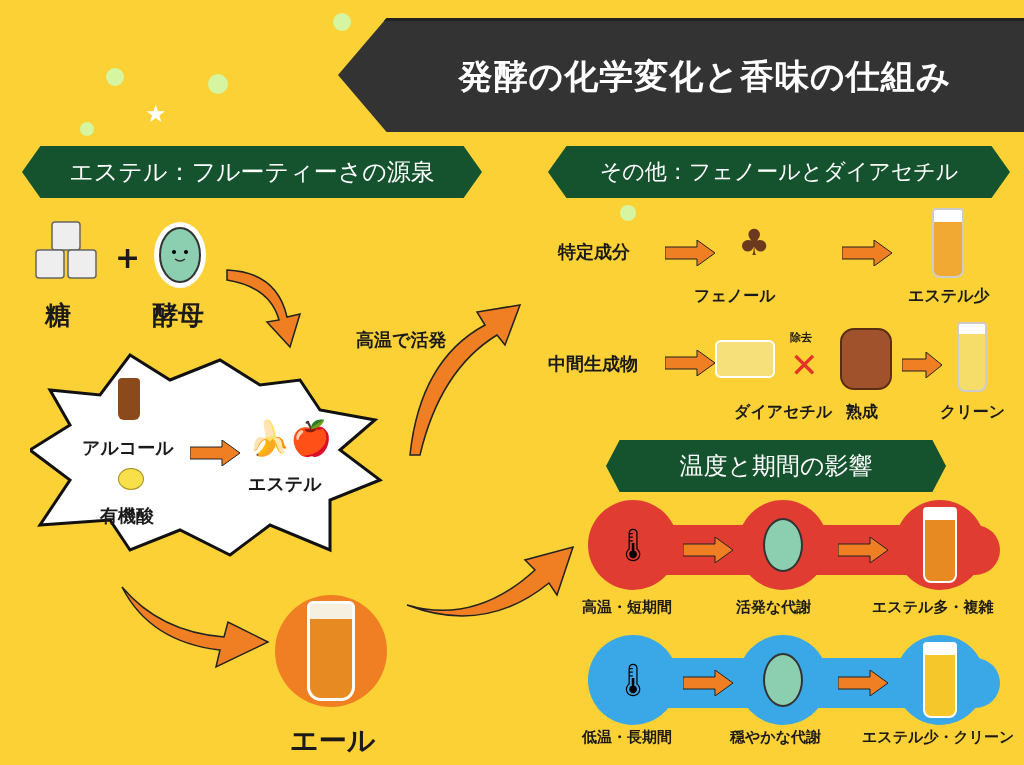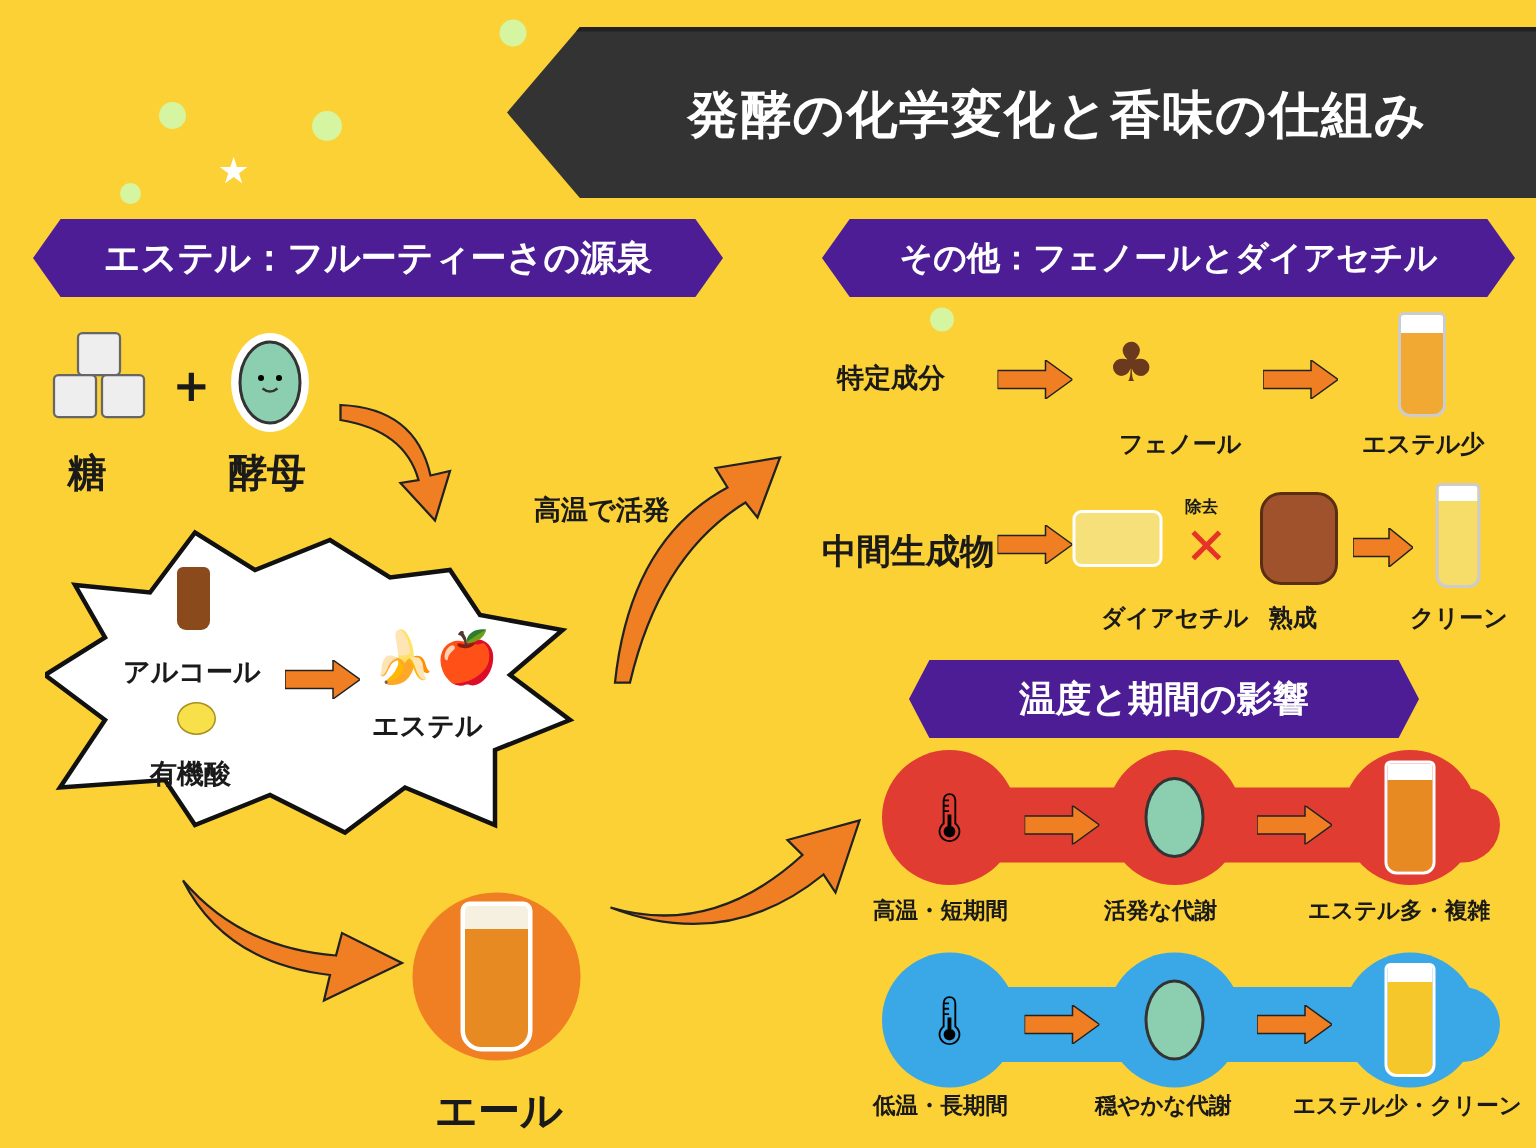--- a/index.html
+++ b/index.html
@@ -1,20 +1,20 @@
 <!DOCTYPE html>
 <html><head>
 <meta charset="utf-8">
 <style>
   * { box-sizing: border-box; margin: 0; padding: 0; }
   body { width: 1024px; height: 765px; overflow: hidden; background: #fbd135; font-family: "DejaVu Sans", sans-serif; position: relative; }
   .abs { position: absolute; }
   .lbl { position: absolute; font-weight: bold; color: #1a1a1a; white-space: nowrap; text-align: center; }
   .dot { position: absolute; border-radius: 50%; background: #d6f5a0; }
-  .banner { position: absolute; background: #4c1d95; color: #fff; font-weight: bold; display: flex; align-items: center; justify-content: center;
+  .banner { position: absolute; background: #14532d; color: #fff; font-weight: normal; display: flex; align-items: center; justify-content: center;
     clip-path: polygon(4% 0, 96% 0, 100% 50%, 96% 100%, 4% 100%, 0 50%); }
   .title-banner { position: absolute; left: 338px; top: 18px; width: 694px; height: 114px; background: #333; border-top: 3px solid #222;
     clip-path: polygon(7% 0, 100% 0, 100% 100%, 7% 100%, 0 50%); display: flex; align-items: center; justify-content: center;
     color: #fff; font-weight: bold; font-size: 34px; letter-spacing: 1px; padding-left: 40px; }
   .arrow-small { position: absolute; width: 50px; height: 26px; }
   .circle { position: absolute; border-radius: 50%; display: flex; align-items: center; justify-content: center; }
   .band { position: absolute; border-radius: 50px; }
 </style>
 </head>
 <body>
@@ -97,28 +97,28 @@
       <path d="M2 60 Q70 80 130 25 L120 15 L168 2 L152 50 L144 38 Q80 90 2 60 Z" fill="#f07f24" stroke="#222" stroke-width="1.5"></path>
     </svg>
 </div>
 
 <div class="banner" style="left:548px;top:146px;width:462px;height:52px;font-size:22px">その他：フェノールとダイアセチル</div>
 <div class="lbl" style="left:558px;top:240px;font-size:18px">特定成分</div>
 <div class="arrow-small" style="left:665px;top:240px"><svg width="50" height="26">
       <polygon points="0,7 32,7 32,0 50,13 32,26 32,19 0,19" fill="#f07f24" stroke="#222"></polygon>
     </svg></div>
 <div class="abs" style="left:738px;top:222px;font-size:36px;color:#6b3a1e">♣</div>
-<div class="lbl" style="left:746px;top:286px;font-size:16px">フェノール</div>
+<div class="lbl" style="left:694px;top:286px;font-size:16px">フェノール</div>
 <div class="arrow-small" style="left:842px;top:240px"><svg width="50" height="26">
       <polygon points="0,7 32,7 32,0 50,13 32,26 32,19 0,19" fill="#f07f24" stroke="#222"></polygon>
     </svg></div>
 <div class="abs" style="left:932px;top:208px;width:32px;height:70px;background:linear-gradient(#fff 0 18%,#f2a933 18%);border:2px solid #ccc;border-radius:4px 4px 8px 8px"></div>
 <div class="lbl" style="left:908px;top:286px;font-size:16px">エステル少</div>
 
-<div class="lbl" style="left:548px;top:352px;font-size:23px">中間生成物</div>
+<div class="lbl" style="left:548px;top:352px;font-size:18px">中間生成物</div>
 <div class="arrow-small" style="left:665px;top:350px"><svg width="50" height="26">
       <polygon points="0,7 32,7 32,0 50,13 32,26 32,19 0,19" fill="#f07f24" stroke="#222"></polygon>
     </svg></div>
 <div class="abs" style="left:715px;top:340px;width:60px;height:38px;background:#f6e07a;border:2px solid #fff;border-radius:6px"></div>
 <div class="lbl" style="left:790px;top:330px;font-size:11px">除去</div>
 <div class="abs" style="left:790px;top:345px;font-size:34px;color:#e63228;font-weight:bold">✕</div>
 <div class="abs" style="left:840px;top:328px;width:52px;height:62px;background:#a0522d;border-radius:14px;border:2px solid #5a2e12"></div>
 <div class="arrow-small" style="left:902px;top:352px"><svg width="40" height="26">
       <polygon points="0,7 24,7 24,0 40,13 24,26 24,19 0,19" fill="#f07f24" stroke="#222"></polygon>
     </svg></div>

